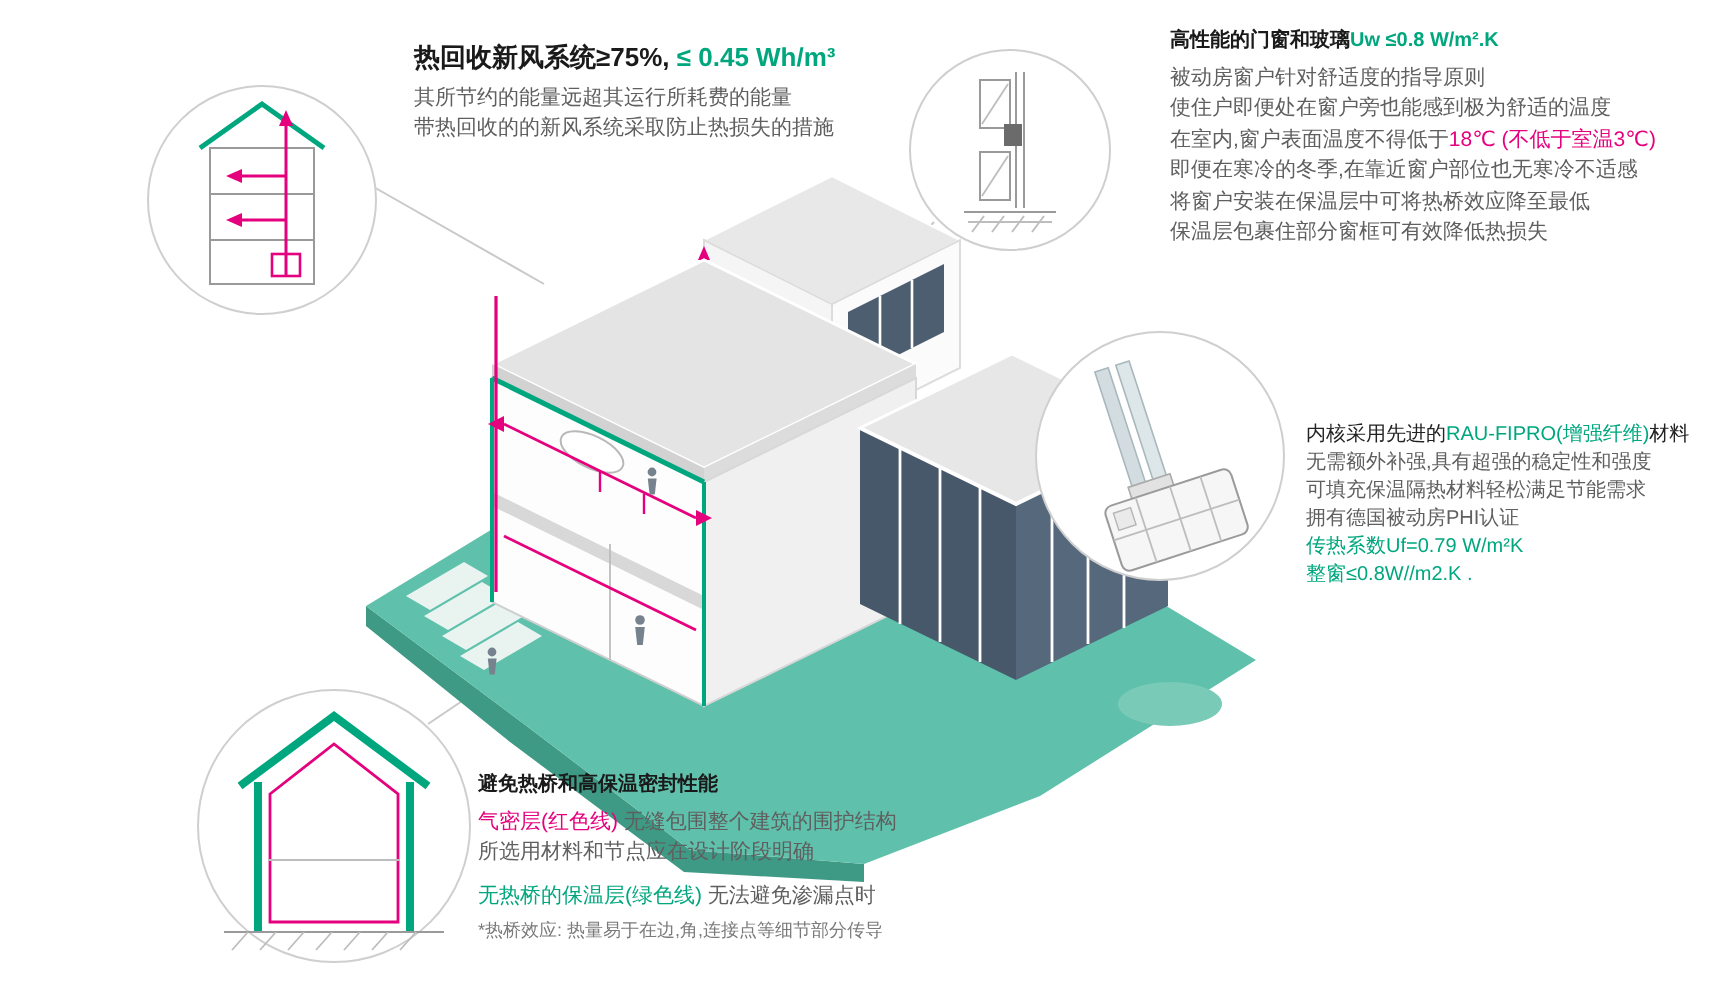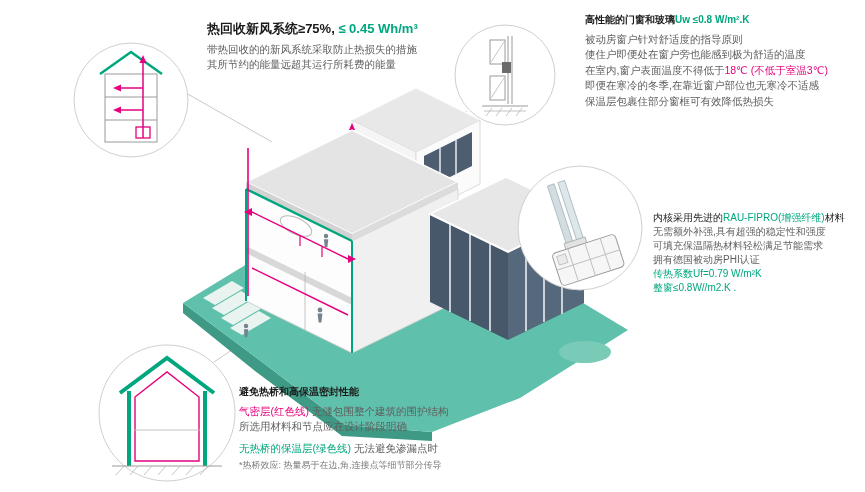--- a/index.html
+++ b/index.html
@@ -187,32 +187,33 @@
       <line class="lt-ln" x1="158" y1="475" x2="166" y2="466"></line>
       <line class="lt-ln" x1="172" y1="475" x2="180" y2="466"></line>
       <line class="lt-ln" x1="186" y1="475" x2="194" y2="466"></line>
       <line class="lt-ln" x1="200" y1="475" x2="208" y2="466"></line>
     </g>
   </svg>
 
   <div class="tb" style="left:207px;top:20px;width:275px">
     <div class="h1"><span>热回收新风系统≥75%,</span><span class="green"> ≤ 0.45 Wh/m³</span></div>
     <div class="body">
+      <div>其所节约的能量远超其运行所耗费的能量</div>
       <div>带热回收的的新风系统采取防止热损失的措施</div>
-      <div>其所节约的能量远超其运行所耗费的能量</div>
     </div>
   </div>
 
   <div class="tb" style="left:585px;top:13px;width:278px">
     <div class="h2"><span>高性能的门窗和玻璃</span><span class="green">Uw ≤0.8 W/m².K</span></div>
     <div class="body">
       <div>被动房窗户针对舒适度的指导原则</div>
       <div>使住户即便处在窗户旁也能感到极为舒适的温度</div>
       <div><span>在室内,窗户表面温度不得低于</span><span class="red">18℃ (不低于室温3℃)</span></div>
       <div>即便在寒冷的冬季,在靠近窗户部位也无寒冷不适感</div>
+      <div>将窗户安装在保温层中可将热桥效应降至最低</div>
       <div>保温层包裹住部分窗框可有效降低热损失</div>
     </div>
   </div>
 
   <div class="tb" style="left:653px;top:211px;width:212px">
     <div class="body small">
       <div class="bold dark"><span>内核采用先进的</span><span class="green">RAU-FIPRO(增强纤维)</span><span>材料</span></div>
       <div>无需额外补强,具有超强的稳定性和强度</div>
       <div>可填充保温隔热材料轻松满足节能需求</div>
       <div>拥有德国被动房PHI认证</div>

